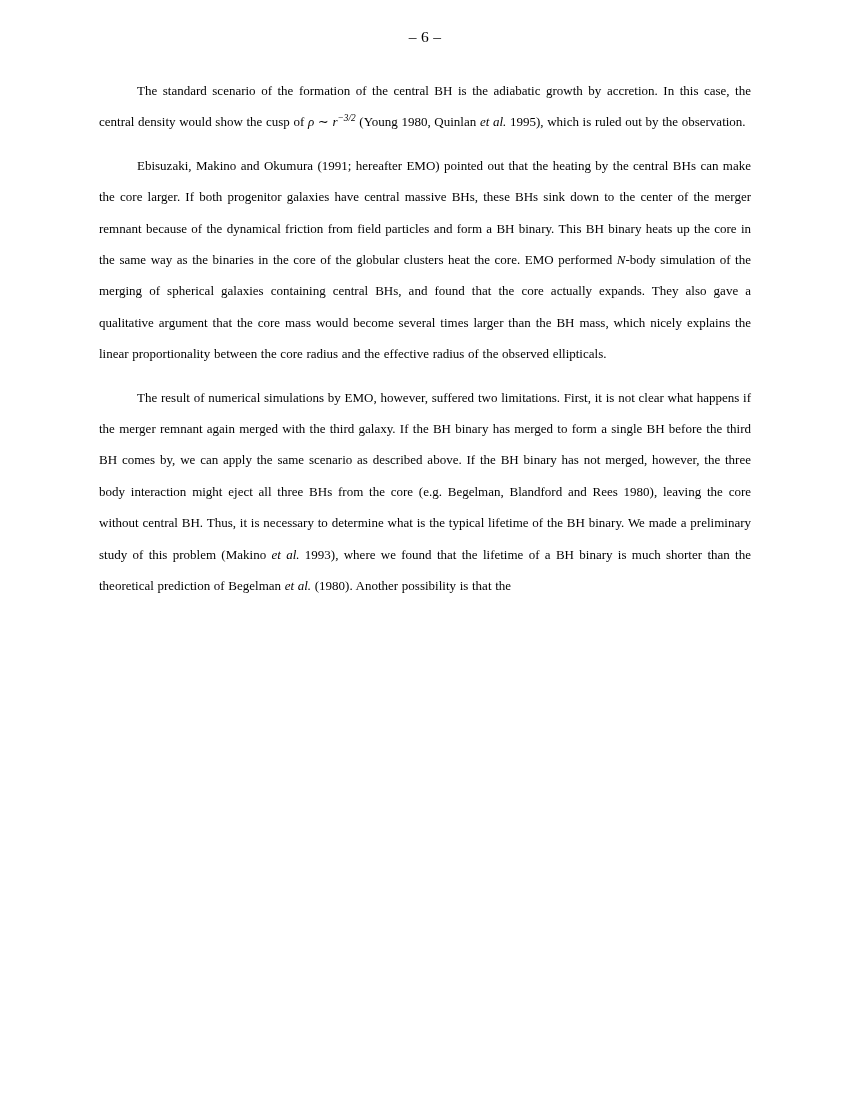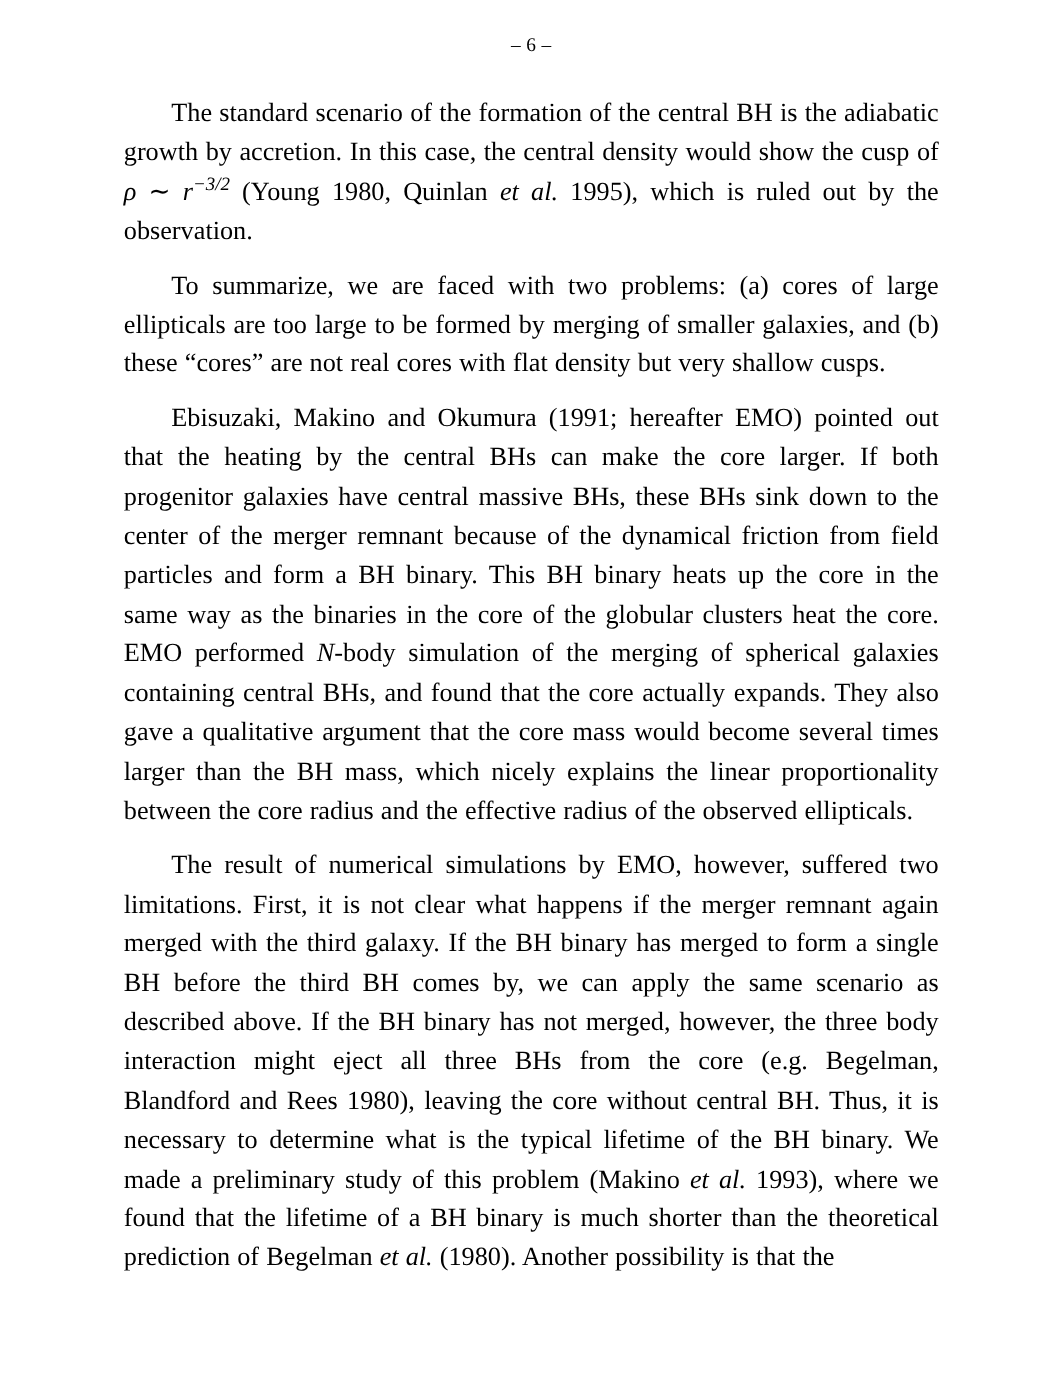--- a/index.html
+++ b/index.html
@@ -32,21 +32,21 @@
     letter-spacing: 0.3px;
   }
   .body-text {
     position: absolute;
     top: 75px;
     left: 99px;
     width: 652px;
   }
   p.para {
     margin: 0 0 12px 0;
-    font-size: 21px;
+    font-size: 13px;
     line-height: 31.4px;
     text-align: justify;
     text-indent: 38px;
     word-spacing: 0.4px;
   }
   p.para:last-child {
     margin-bottom: 16px;
   }
   i, em { font-style: italic; }
   .sup {
@@ -58,18 +58,17 @@
 </style>
 </head>
 <body>
 
 <div class="page">
 
   <div class="page-number">– 6 –</div>
 
   <div class="body-text">
     <p class="para">The standard scenario of the formation of the central BH is the adiabatic growth by accretion. In this case, the central density would show the cusp of <span class="math">ρ</span> ∼ <span class="math">r</span><span class="sup math">−3/2</span> (Young 1980, Quinlan <i>et al.</i> 1995), which is ruled out by the observation.</p>
-    <p class="para">To summarize, we are faced with two problems: (a) cores of large ellipticals are too large to be formed by merging of smaller galaxies, and (b) these “cores” are not real cores with flat density but very shallow cusps.</p>
     <p class="para">Ebisuzaki, Makino and Okumura (1991; hereafter EMO) pointed out that the heating by the central BHs can make the core larger. If both progenitor galaxies have central massive BHs, these BHs sink down to the center of the merger remnant because of the dynamical friction from field particles and form a BH binary. This BH binary heats up the core in the same way as the binaries in the core of the globular clusters heat the core. EMO performed <i>N</i>-body simulation of the merging of spherical galaxies containing central BHs, and found that the core actually expands. They also gave a qualitative argument that the core mass would become several times larger than the BH mass, which nicely explains the linear proportionality between the core radius and the effective radius of the observed ellipticals.</p>
     <p class="para">The result of numerical simulations by EMO, however, suffered two limitations. First, it is not clear what happens if the merger remnant again merged with the third galaxy. If the BH binary has merged to form a single BH before the third BH comes by, we can apply the same scenario as described above. If the BH binary has not merged, however, the three body interaction might eject all three BHs from the core (e.g. Begelman, Blandford and Rees 1980), leaving the core without central BH. Thus, it is necessary to determine what is the typical lifetime of the BH binary. We made a preliminary study of this problem (Makino <i>et al.</i> 1993), where we found that the lifetime of a BH binary is much shorter than the theoretical prediction of Begelman <i>et al.</i> (1980). Another possibility is that the</p>
   </div>
 
 </div>
 
 </body></html>

